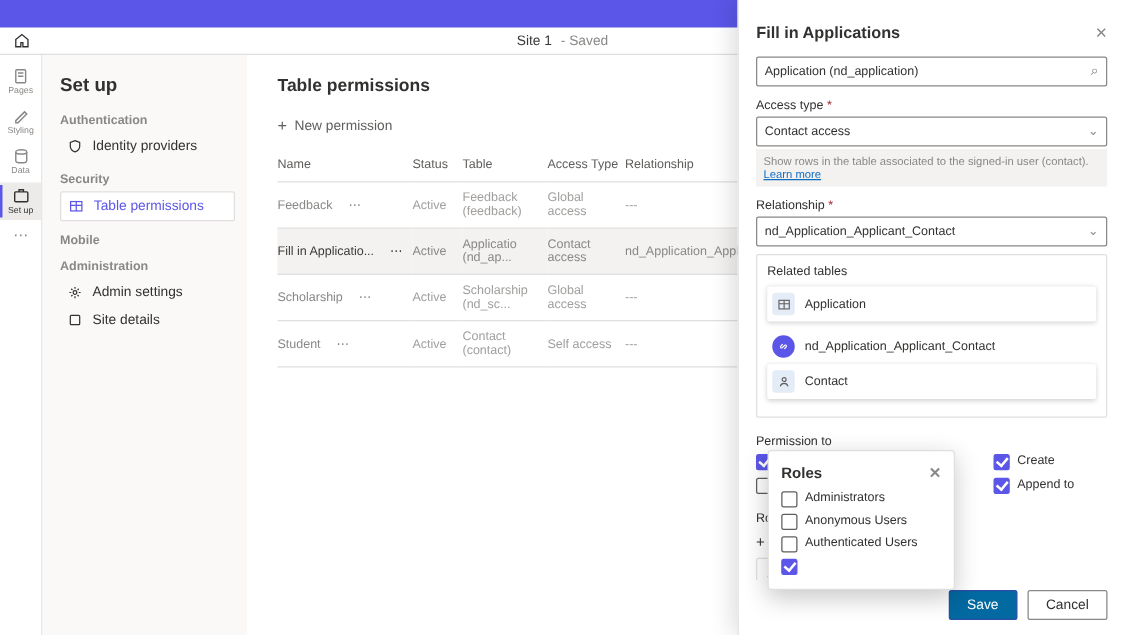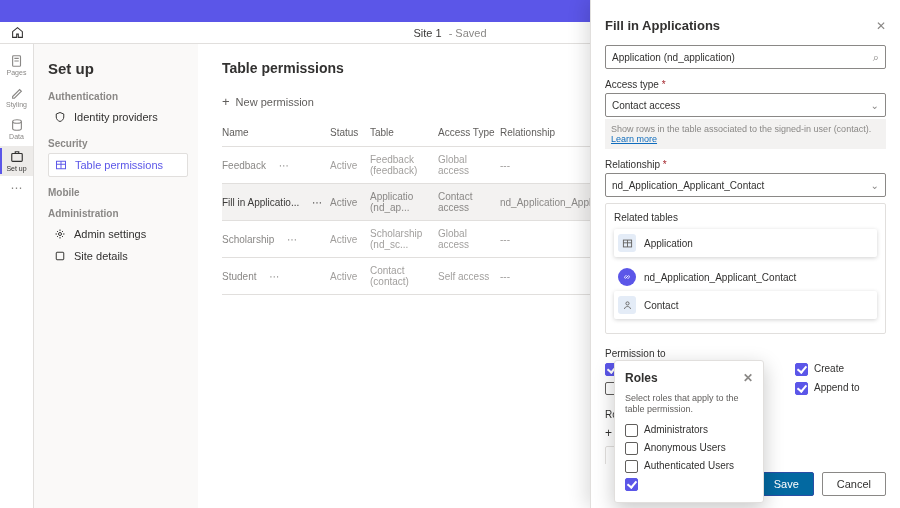--- a/index.html
+++ b/index.html
@@ -235,21 +235,20 @@
           </tr>
         </tbody>
     </table>
 
     
     <div class="roles-pop">
       <h4>
         <span>Roles</span>
         <span class="close">✕</span>
       </h4>
-      <div class="roles-help">Select roles that apply to the table permission.</div>
       <div class="roles-list" id="roles-list">
           <div class="chk">
             <span class="chk-box"></span>
             <span>Administrators</span>
           </div>
           <div class="chk">
             <span class="chk-box"></span>
             <span>Anonymous Users</span>
           </div>
           <div class="chk">

